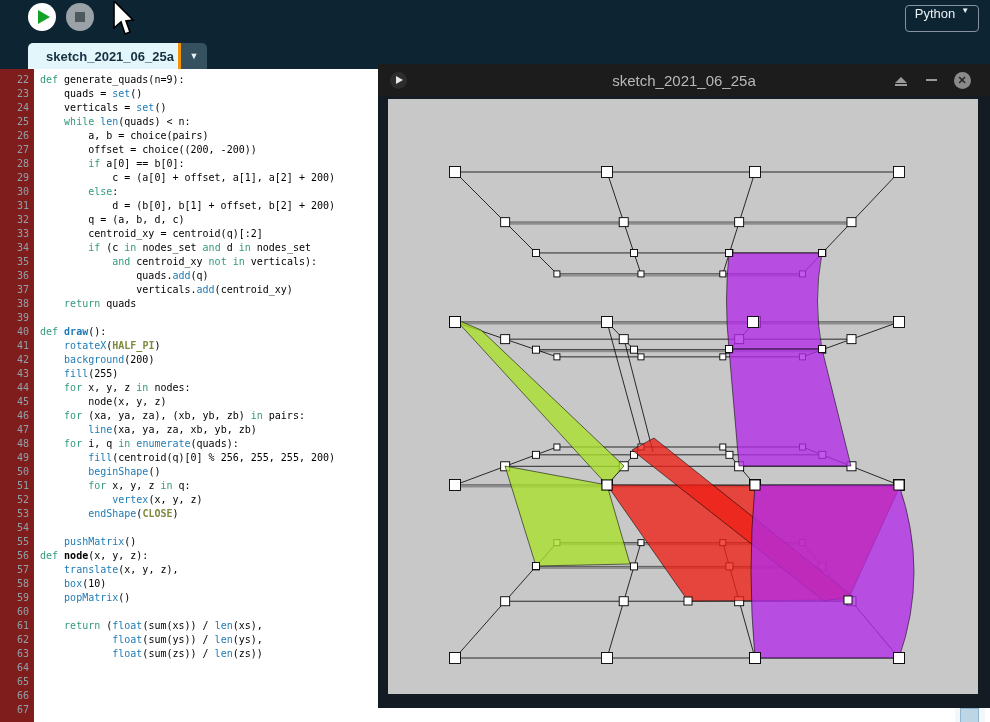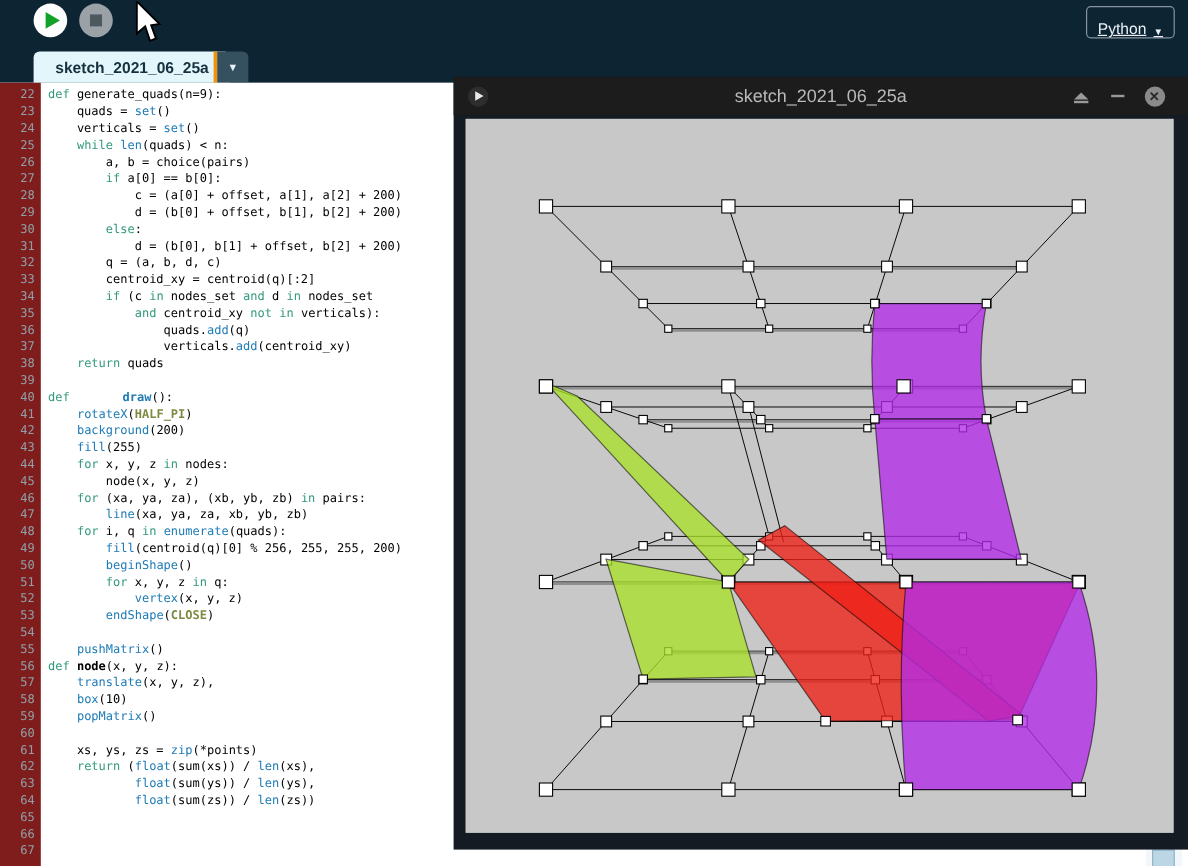--- a/index.html
+++ b/index.html
@@ -8,40 +8,40 @@
 
   
   .header{position:absolute;left:0;top:0;width:990px;height:69px;background:#0d2433;}
   .round-btn{position:absolute;top:3px;width:28px;height:28px;border-radius:50%;cursor:pointer;}
   .play{left:28px;background:#ffffff;}
   .play .tri{position:absolute;left:10px;top:7px;width:0;height:0;
              border-left:12px solid #12a227;border-top:7px solid transparent;border-bottom:7px solid transparent;}
   .stop{left:66px;background:#9aa2a8;}
   .stop .sq{position:absolute;left:9px;top:9px;width:10px;height:10px;background:#4e585f;}
   .mode-btn{position:absolute;left:905px;top:5px;width:72px;height:25px;border:1px solid #8593a0;
-            border-radius:4px;color:#eaf1f5;font-size:13px;display:flex;align-items:flex-end;justify-content:center;gap:6px;cursor:pointer;text-decoration:underline;}
+            border-radius:4px;color:#eaf1f5;font-size:13px;display:flex;align-items:flex-start;justify-content:center;gap:6px;cursor:pointer;}
   .mode-btn .arr{font-size:8px;}
 
   .tab{position:absolute;left:28px;top:43px;height:26px;background:#e2f6fc;border-radius:5px 5px 0 0;
        display:flex;align-items:center;padding:0 18px;font-weight:bold;font-size:13px;color:#16303e;cursor:pointer;}
   .tab-accent{position:absolute;left:178px;top:43px;width:3px;height:26px;background:#f39205;}
   .tab-dd{position:absolute;left:181px;top:43px;width:26px;height:26px;background:#35505e;border-radius:0 5px 0 0;
           color:#e8f2f6;font-size:9px;display:flex;align-items:center;justify-content:center;cursor:pointer;}
 
   
   .editor{position:absolute;left:0;top:69px;width:990px;height:653px;background:#ffffff;}
   .gutter{position:absolute;left:0;top:0;width:34px;height:653px;background:#7f1d1d;}
   .gutter-nums{position:absolute;left:0;top:4px;width:29px;text-align:right;
                font-family:"DejaVu Sans Mono", monospace;font-size:10px;line-height:14px;color:#90a0a8;}
   .code{position:absolute;left:40px;top:4px;font-family:"DejaVu Sans Mono", monospace;
         font-size:10px;line-height:14px;color:#000;}
   .cl{white-space:pre;height:14px;}
   .t-k{color:#33997e;}
   .t-f{color:#1e7bb6;}
-  .t-b{color:#1e7bb6;font-weight:bold;margin-left:38px;}
+  .t-b{color:#1e7bb6;font-weight:bold;}
   .t-B{color:#000;font-weight:bold;}
   .t-c{color:#7d8a3f;font-weight:bold;}
   .t-p{color:#000;}
 
   
   .scroll-sliver{position:absolute;left:955px;top:708px;width:30px;height:14px;background:#f4f7f9;}
   .scroll-thumb{position:absolute;left:5px;top:0;width:17px;height:14px;background:#bcd6e5;border:1px solid #8fb4cc;}
 
   
   .sketch-win{position:absolute;left:378px;top:64px;width:612px;height:644px;background:#141b22;}
@@ -138,23 +138,23 @@
         <div class="cl">66</div>
         <div class="cl">67</div>
       </div>
   </div>
   <div class="code">
       <div class="cl"><span class="t-k">def</span><span class="t-p"> generate_quads(n=9):</span></div>
       <div class="cl"><span class="t-p">    quads = </span><span class="t-f">set</span><span class="t-p">()</span></div>
       <div class="cl"><span class="t-p">    verticals = </span><span class="t-f">set</span><span class="t-p">()</span></div>
       <div class="cl"><span class="t-p">    </span><span class="t-k">while</span><span class="t-p"> </span><span class="t-f">len</span><span class="t-p">(quads) &lt; n:</span></div>
       <div class="cl"><span class="t-p">        a, b = choice(pairs)</span></div>
+      <div class="cl"><span class="t-p">        offset = choice((200, -200))</span></div>
       <div class="cl"><span class="t-p">        </span><span class="t-k">if</span><span class="t-p"> a[0] == b[0]:</span></div>
       <div class="cl"><span class="t-p">            c = (a[0] + offset, a[1], a[2] + 200)</span></div>
-      <div class="cl"><span class="t-p">            d = (b[0] + offset, b[1], b[2] + 200)</span></div>
       <div class="cl"><span class="t-p">        </span><span class="t-k">else</span><span class="t-p">:</span></div>
       <div class="cl"><span class="t-p">            d = (b[0], b[1] + offset, b[2] + 200)</span></div>
       <div class="cl"><span class="t-p">        q = (a, b, d, c)</span></div>
       <div class="cl"><span class="t-p">        centroid_xy = centroid(q)[:2]</span></div>
       <div class="cl"><span class="t-p">        </span><span class="t-k">if</span><span class="t-p"> (c </span><span class="t-k">in</span><span class="t-p"> nodes_set </span><span class="t-k">and</span><span class="t-p"> d </span><span class="t-k">in</span><span class="t-p"> nodes_set</span></div>
       <div class="cl"><span class="t-p">            </span><span class="t-k">and</span><span class="t-p"> centroid_xy </span><span class="t-k">not</span><span class="t-p"> </span><span class="t-k">in</span><span class="t-p"> verticals):</span></div>
       <div class="cl"><span class="t-p">                quads.</span><span class="t-f">add</span><span class="t-p">(q)</span></div>
       <div class="cl"><span class="t-p">                verticals.</span><span class="t-f">add</span><span class="t-p">(centroid_xy)</span></div>
       <div class="cl"><span class="t-p">    </span><span class="t-k">return</span><span class="t-p"> quads</span></div>
       <div class="cl"></div>
@@ -172,21 +172,20 @@
       <div class="cl"><span class="t-p">        </span><span class="t-k">for</span><span class="t-p"> x, y, z </span><span class="t-k">in</span><span class="t-p"> q:</span></div>
       <div class="cl"><span class="t-p">            </span><span class="t-f">vertex</span><span class="t-p">(x, y, z)</span></div>
       <div class="cl"><span class="t-p">        </span><span class="t-f">endShape</span><span class="t-p">(</span><span class="t-c">CLOSE</span><span class="t-p">)</span></div>
       <div class="cl"></div>
       <div class="cl"><span class="t-p">    </span><span class="t-f">pushMatrix</span><span class="t-p">()</span></div>
       <div class="cl"><span class="t-k">def</span><span class="t-p"> </span><span class="t-B">node</span><span class="t-p">(x, y, z):</span></div>
       <div class="cl"><span class="t-p">    </span><span class="t-f">translate</span><span class="t-p">(x, y, z),</span></div>
       <div class="cl"><span class="t-p">    </span><span class="t-f">box</span><span class="t-p">(10)</span></div>
       <div class="cl"><span class="t-p">    </span><span class="t-f">popMatrix</span><span class="t-p">()</span></div>
       <div class="cl"></div>
-      <div class="cl"><span class="t-p">    xs, ys, zs = </span><span class="t-f">zip</span><span class="t-p">(*points)</span></div>
       <div class="cl"><span class="t-p">    </span><span class="t-k">return</span><span class="t-p"> (</span><span class="t-f">float</span><span class="t-p">(sum(xs)) / </span><span class="t-f">len</span><span class="t-p">(xs),</span></div>
       <div class="cl"><span class="t-p">            </span><span class="t-f">float</span><span class="t-p">(sum(ys)) / </span><span class="t-f">len</span><span class="t-p">(ys),</span></div>
       <div class="cl"><span class="t-p">            </span><span class="t-f">float</span><span class="t-p">(sum(zs)) / </span><span class="t-f">len</span><span class="t-p">(zs))</span></div>
     </div>
 </div>
 
 <div class="scroll-sliver">
   <div class="scroll-thumb"></div>
 </div>
 

